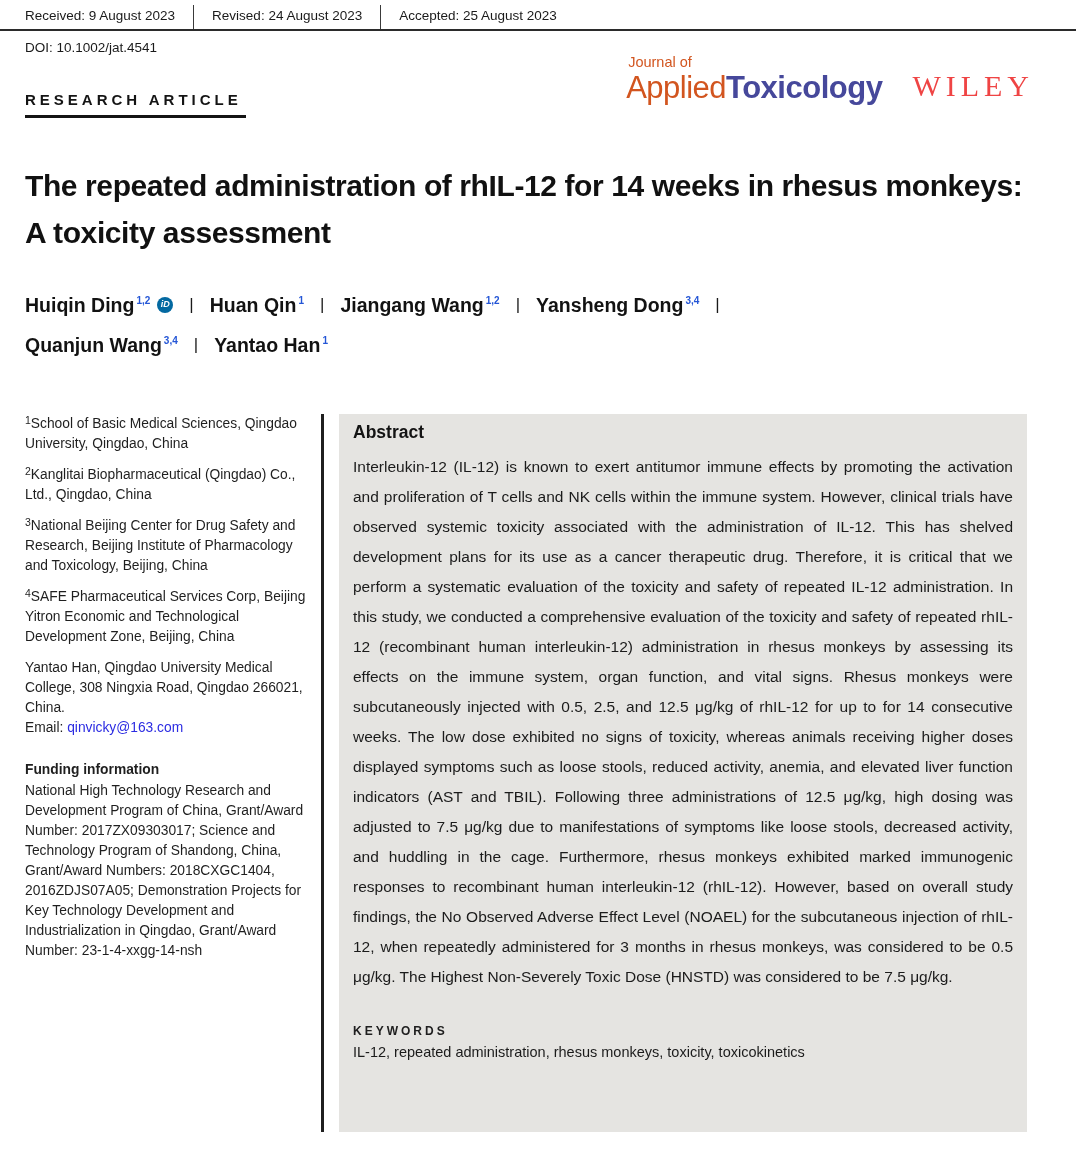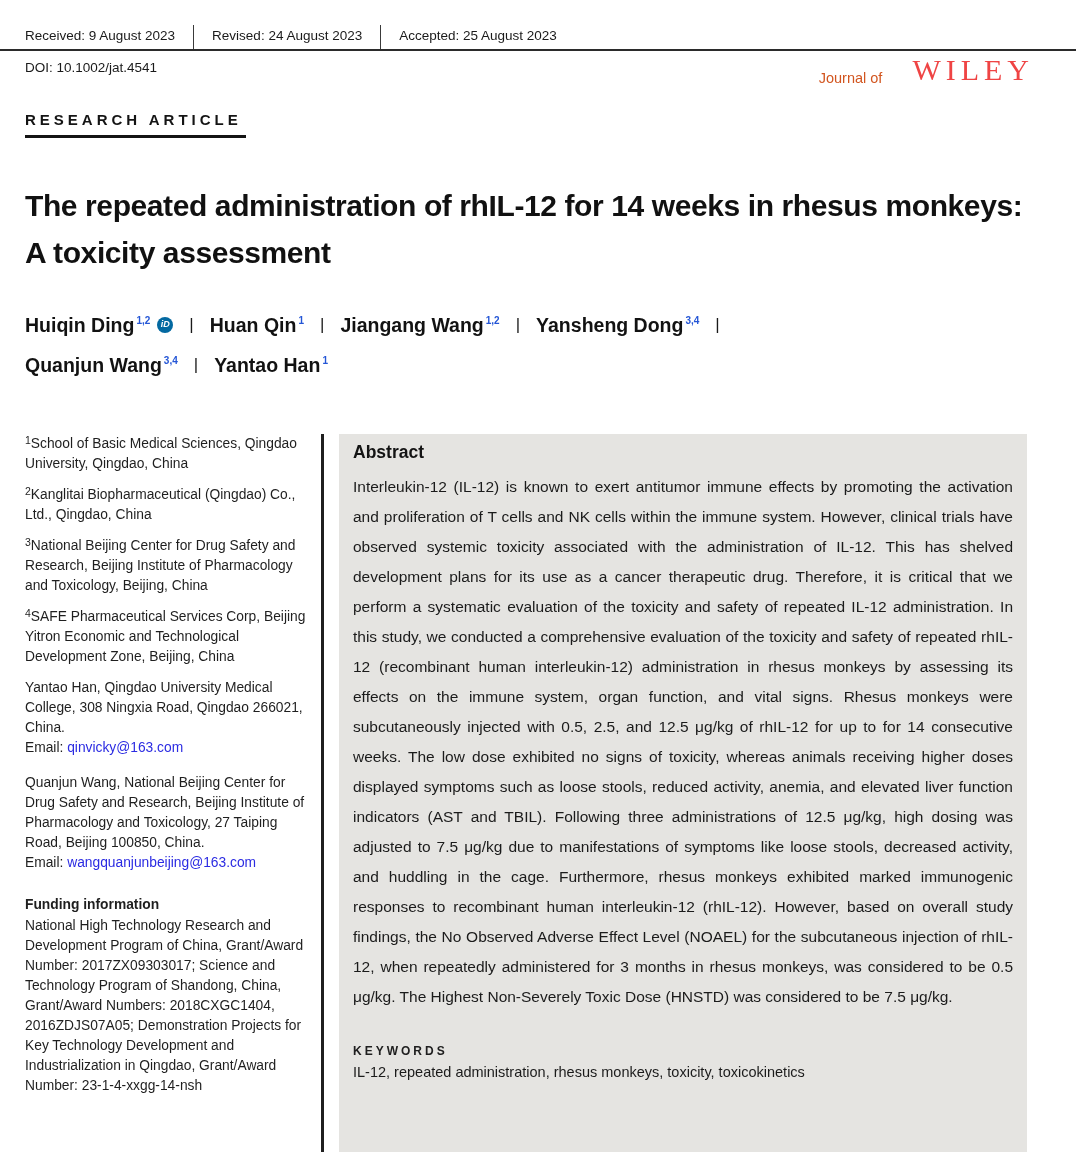--- a/index.html
+++ b/index.html
@@ -10,21 +10,20 @@
     background:#ffffff;
     font-family:"Liberation Sans", sans-serif;
     color:#1a1a1a;
     overflow:hidden;
   }
   
   .dates-row {
     display:flex; align-items:stretch;
     padding:5px 0 0 25px;
     border-bottom:2.5px solid #2b2b2b;
-    margin-top:20px;
   }
   .date-cell {
     font-size:13.5px; color:#1a1a1a;
     padding:3px 18px 6px 0;
     border-right:1.5px solid #3a3a3a;
   }
   .date-cell + .date-cell { padding-left:18px; }
   .date-cell:last-child { border-right:none; }
   
   .doi-row { padding:9px 0 0 25px; font-size:13.5px; }
@@ -121,20 +120,24 @@
     <span class="date-cell">Accepted: 25 August 2023</span>
   </div>
 
   <div class="doi-row">
     <span>DOI: 10.1002/jat.4541</span>
   </div>
 
   <div class="logo">
     <div class="logo-left">
       <span class="journal-of">Journal of</span>
+      <span class="logo-words">
+        <span class="applied">Applied</span>
+          <span class="toxicology">Toxicology</span>
+      </span>
     </div>
     <span class="wiley">WILEY</span>
   </div>
 
   <div class="kicker-wrap">
     <span class="kicker">RESEARCH ARTICLE</span>
   </div>
 
   <h1 class="title">The repeated administration of rhIL-12 for 14 weeks in rhesus monkeys: A toxicity assessment</h1>
 
@@ -152,24 +155,20 @@
     <div class="left-col">
       <p class="aff"><span class="aff-sup">1</span><span>School of Basic Medical Sciences, Qingdao University, Qingdao, China</span></p>
       <p class="aff"><span class="aff-sup">2</span><span>Kanglitai Biopharmaceutical (Qingdao) Co., Ltd., Qingdao, China</span></p>
       <p class="aff"><span class="aff-sup">3</span><span>National Beijing Center for Drug Safety and Research, Beijing Institute of Pharmacology and Toxicology, Beijing, China</span></p>
       <p class="aff"><span class="aff-sup">4</span><span>SAFE Pharmaceutical Services Corp, Beijing Yitron Economic and Technological Development Zone, Beijing, China</span></p>
 
       <div class="corr-entry">
         <span>Yantao Han, Qingdao University Medical College, 308 Ningxia Road, Qingdao 266021, China.</span><br>
         <span>Email: </span><a class="email-link">qinvicky@163.com</a>
       </div>
-      <div class="corr-entry">
-        <span>Quanjun Wang, National Beijing Center for Drug Safety and Research, Beijing Institute of Pharmacology and Toxicology, 27 Taiping Road, Beijing 100850, China.</span><br>
-        <span>Email: </span><a class="email-link">wangquanjunbeijing@163.com</a>
-      </div>
 
       <p class="side-heading">Funding information</p>
       <p>National High Technology Research and Development Program of China, Grant/Award Number: 2017ZX09303017; Science and Technology Program of Shandong, China, Grant/Award Numbers: 2018CXGC1404, 2016ZDJS07A05; Demonstration Projects for Key Technology Development and Industrialization in Qingdao, Grant/Award Number: 23-1-4-xxgg-14-nsh</p>
     </div>
 
     <div class="divider"></div>
 
     <div class="abstract-box">
       <div class="abstract-heading">Abstract</div>
       <div class="abstract-body">Interleukin-12 (IL-12) is known to exert antitumor immune effects by promoting the activation and proliferation of T cells and NK cells within the immune system. However, clinical trials have observed systemic toxicity associated with the administration of IL-12. This has shelved development plans for its use as a cancer therapeutic drug. Therefore, it is critical that we perform a systematic evaluation of the toxicity and safety of repeated IL-12 administration. In this study, we conducted a comprehensive evaluation of the toxicity and safety of repeated rhIL-12 (recombinant human interleukin-12) administration in rhesus monkeys by assessing its effects on the immune system, organ function, and vital signs. Rhesus monkeys were subcutaneously injected with 0.5, 2.5, and 12.5 μg/kg of rhIL-12 for up to for 14 consecutive weeks. The low dose exhibited no signs of toxicity, whereas animals receiving higher doses displayed symptoms such as loose stools, reduced activity, anemia, and elevated liver function indicators (AST and TBIL). Following three administrations of 12.5 μg/kg, high dosing was adjusted to 7.5 μg/kg due to manifestations of symptoms like loose stools, decreased activity, and huddling in the cage. Furthermore, rhesus monkeys exhibited marked immunogenic responses to recombinant human interleukin-12 (rhIL-12). However, based on overall study findings, the No Observed Adverse Effect Level (NOAEL) for the subcutaneous injection of rhIL-12, when repeatedly administered for 3 months in rhesus monkeys, was considered to be 0.5 μg/kg. The Highest Non-Severely Toxic Dose (HNSTD) was considered to be 7.5 μg/kg.</div>

